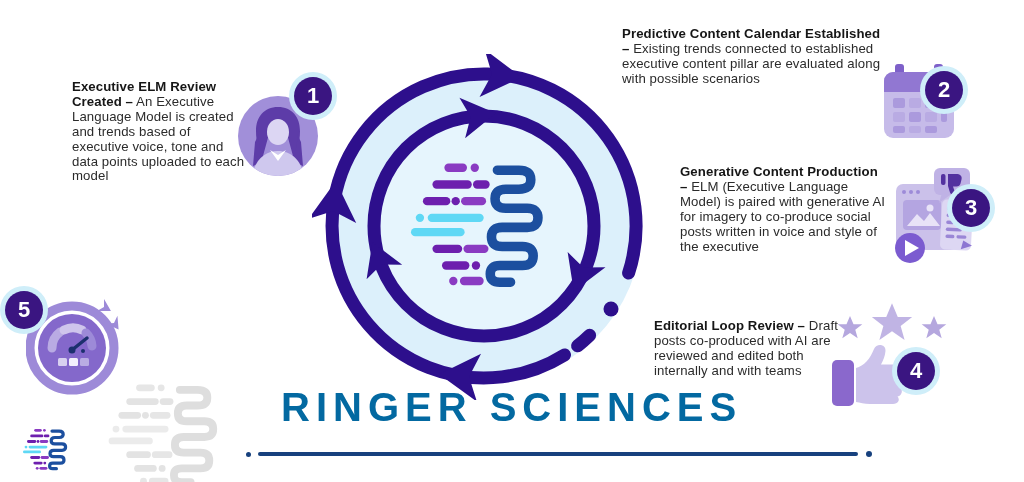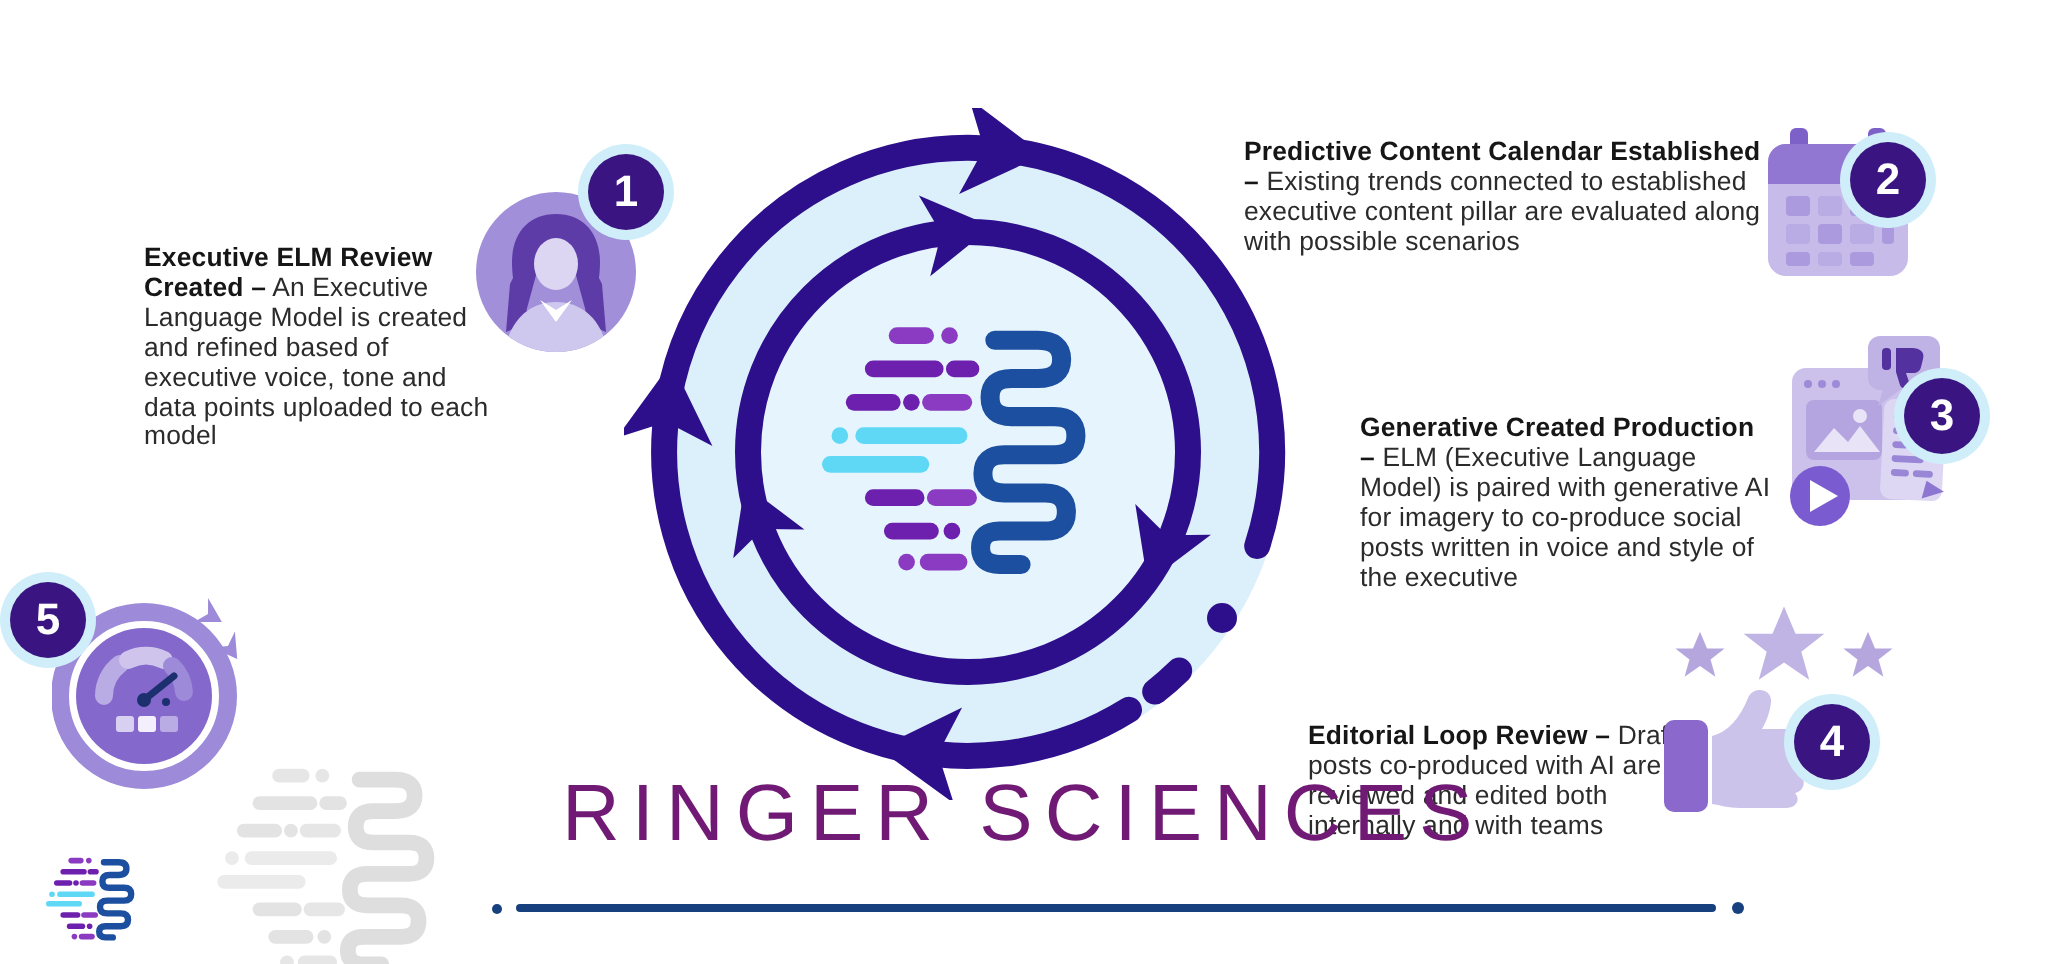--- a/index.html
+++ b/index.html
@@ -1,25 +1,25 @@
 <!DOCTYPE html>
 <html><head>
 <meta charset="utf-8">
 <style>
   html,body{margin:0;padding:0;background:#fff;}
   #stage{position:relative;width:1024px;height:482px;background:#ffffff;overflow:hidden;
          font-family:"Liberation Sans",sans-serif;}
-  .step-text{position:absolute;font-size:13.2px;line-height:1.13;color:#2b2b2b;letter-spacing:.1px;margin-top:42px;}
+  .step-text{position:absolute;font-size:13.2px;line-height:1.13;color:#2b2b2b;letter-spacing:.1px;}
   .step-text b{color:#161616;font-weight:700;}
   .badge{position:absolute;width:38px;height:38px;border-radius:50%;background:#3a1581;
          box-shadow:0 0 0 5px #cfeef9;color:#fff;font-weight:700;font-size:22px;
          display:flex;align-items:center;justify-content:center;z-index:6;}
   .icon-abs{position:absolute;z-index:5;}
-  #watermark{position:absolute;left:281px;top:385px;font-size:40px;font-weight:400;
-             letter-spacing:6px;color:#701a75;z-index:1;white-space:nowrap;}
+  #watermark{position:absolute;left:281px;top:385px;font-size:40px;font-weight:700;
+             letter-spacing:6px;color:#0369a1;z-index:1;white-space:nowrap;}
   #cycle{position:absolute;left:312px;top:54px;z-index:2;}
   #gray-logo{position:absolute;left:106px;top:380px;z-index:0;}
   #brand-logo{position:absolute;left:22px;top:427px;z-index:3;}
   #footer-line{position:absolute;left:258px;top:452px;width:600px;height:4px;background:#17417e;
                border-radius:2px;z-index:4;}
   .line-dot{position:absolute;background:#17417e;border-radius:50%;z-index:4;}
   #line-dot-left{left:246px;top:452px;width:5px;height:5px;}
   #line-dot-right{left:866px;top:451px;width:6px;height:6px;}
   .brain-colored{--b1:#6d1fae;--b2:#8a3bc2;--bc:#5fd8f5;--bn:#1c4f9f;}
   .brain-gray{--b1:#e3e3e3;--b2:#e6e6e6;--bc:#ebebeb;--bn:#dedede;}
@@ -77,21 +77,21 @@
       <use href="#cycle-arrow" transform="translate(272,212) rotate(112) scale(.85)"></use>
       <use href="#cycle-arrow" transform="translate(70,212) rotate(248) scale(.8)"></use>
     </g>
     <svg class="brain-colored" x="96" y="104" width="155" height="134" viewBox="0 0 130 112">
         <use href="#brain-mark"></use>
       </svg>
   </svg>
 
   <div class="step-text" style="left:72px;top:80px;width:176px">
     <b>Executive ELM Review Created –</b>
-    <span>An Executive Language Model is created and refined based of executive voice, tone and data points uploaded to each model</span>
+    <span>An Executive Language Model is created and trends based of executive voice, tone and data points uploaded to each model</span>
   </div>
   <svg class="icon-abs" style="left:236px;top:94px" width="84" height="84" viewBox="0 0 84 84">
     <clipPath id="pc">
         <circle cx="42" cy="42" r="40"></circle>
       </clipPath>
     <circle cx="42" cy="42" r="40" fill="#a18fd9"></circle>
     <g clip-path="url(#pc)">
       <path d="M42 13c-14 0-22 10-22 24 0 12 3 19 7 25l6-22h18l6 22c4-6 7-13 7-25 0-14-8-24-22-24z" fill="#5d3ca8"></path>
       <ellipse cx="42" cy="38" rx="11" ry="13" fill="#dcd6f3"></ellipse>
       <path d="M23 40c-1 12 2 20 8 26l-14 6 2-24z" fill="#5d3ca8"></path>
@@ -125,21 +125,21 @@
       <rect x="15" y="68" width="12" height="7" rx="2"></rect>
         <rect x="31" y="68" width="12" height="7" rx="2" fill="#b9abe3"></rect>
       <rect x="47" y="68" width="12" height="7" rx="2"></rect>
     </g>
   </svg>
   <div class="badge" style="left:925px;top:71px">
     <span>2</span>
   </div>
 
   <div class="step-text" style="left:680px;top:165px;width:206px">
-    <b>Generative Created Production –</b>
+    <b>Generative Content Production –</b>
     <span>ELM (Executive Language Model)  is paired with generative AI for imagery to co-produce social posts written in voice and style of the executive</span>
   </div>
   <svg class="icon-abs" style="left:892px;top:166px" width="94" height="100" viewBox="0 0 94 100">
     <rect x="4" y="18" width="62" height="66" rx="7" fill="#cbc1ea"></rect>
     <circle cx="12" cy="26" r="2" fill="#9d8bd8"></circle>
       <circle cx="19" cy="26" r="2" fill="#9d8bd8"></circle>
       <circle cx="26" cy="26" r="2" fill="#9d8bd8"></circle>
     <rect x="11" y="34" width="38" height="30" rx="4" fill="#b4a5e1"></rect>
     <path d="M15 60l10-12 7 7 6-8 10 13z" fill="#e8e3f7"></path>
     <circle cx="38" cy="42" r="3.5" fill="#e8e3f7"></circle>

